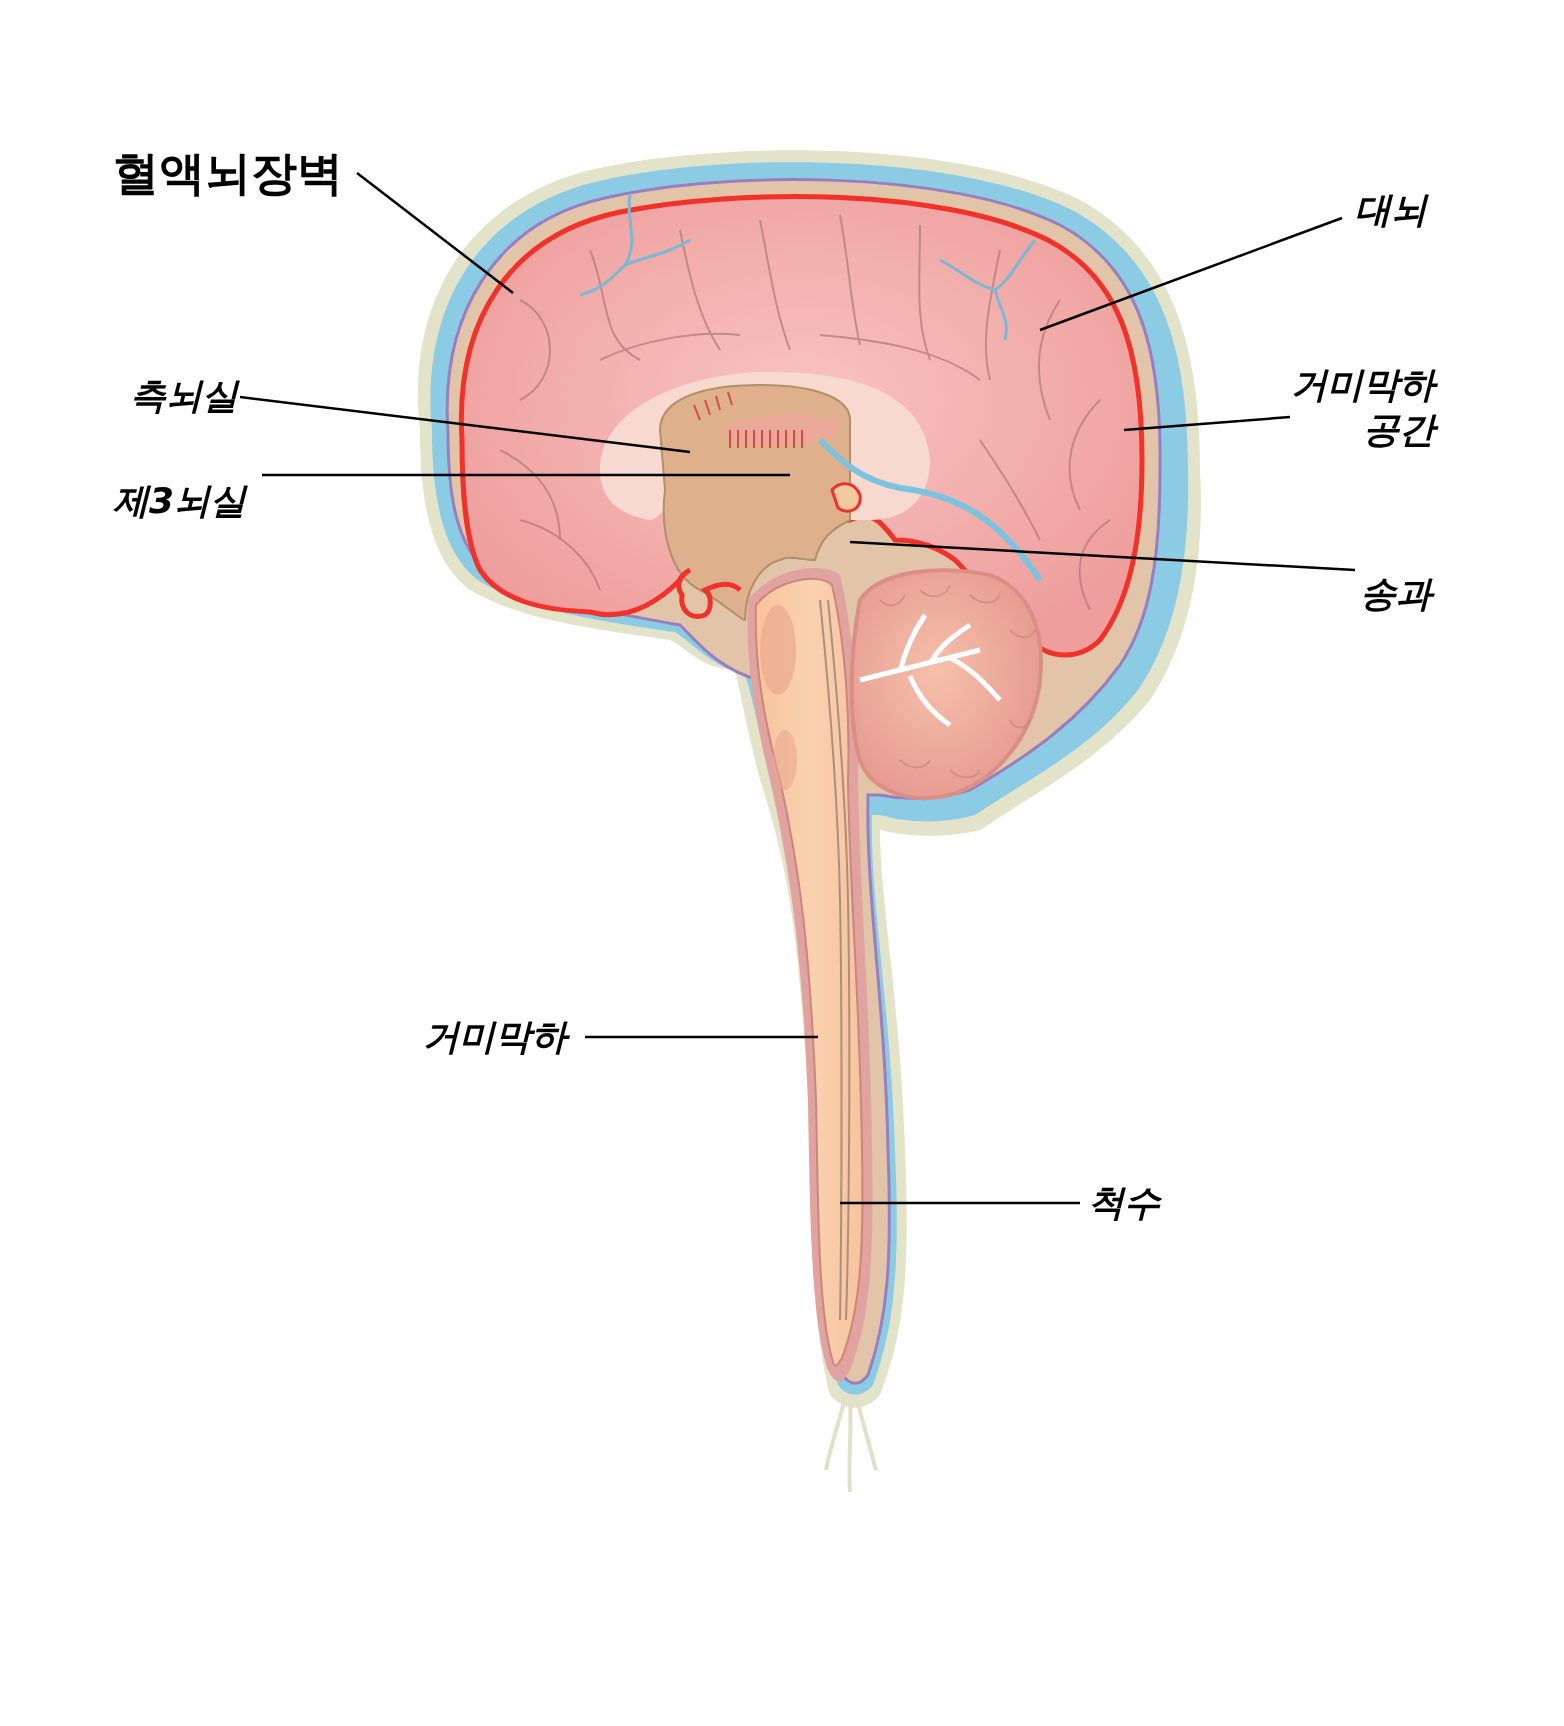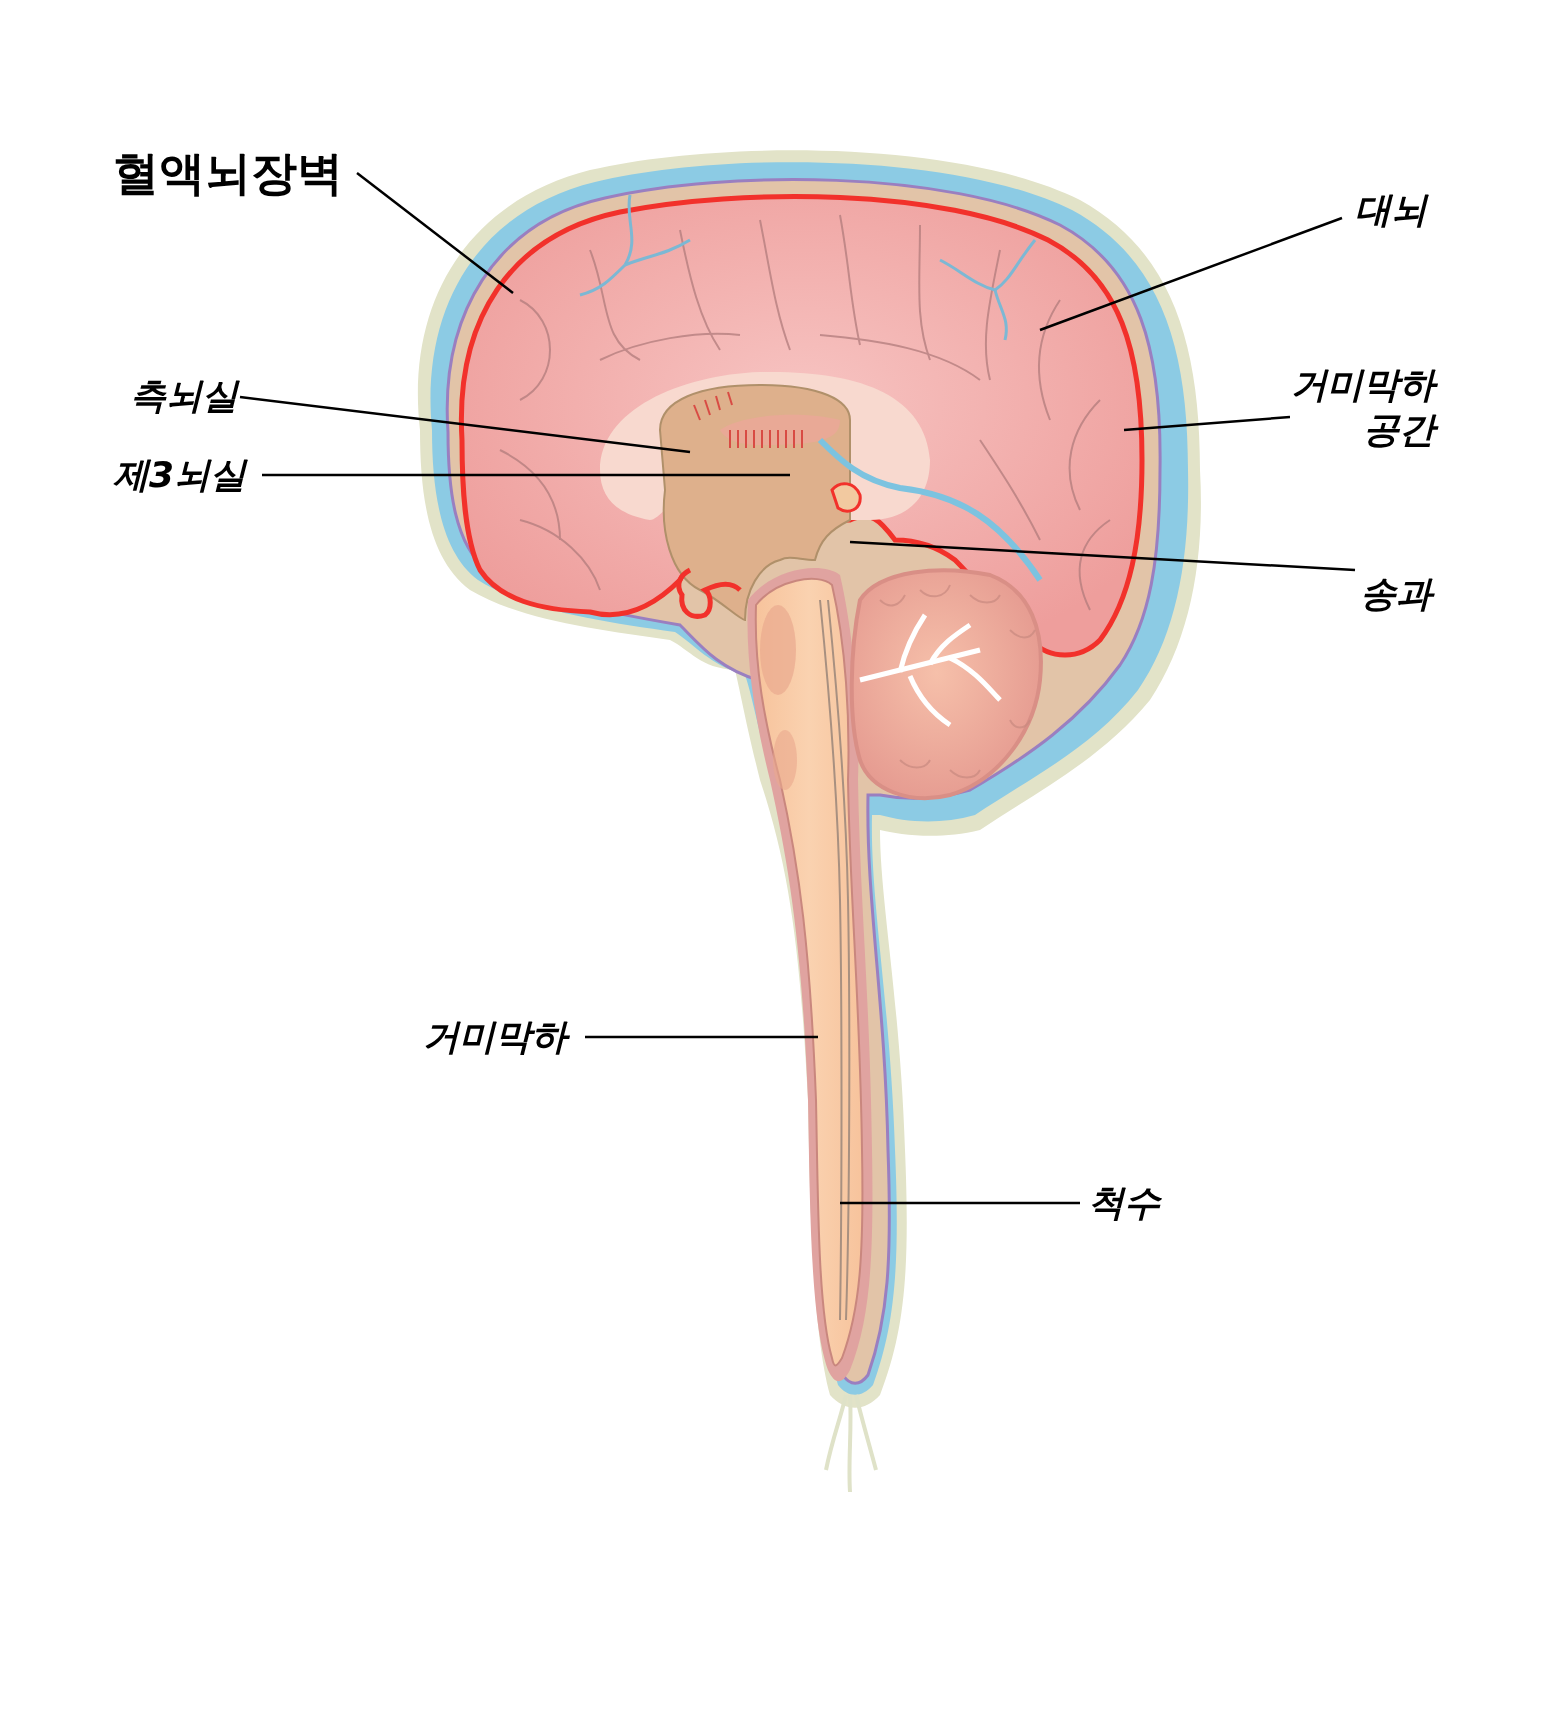--- a/index.html
+++ b/index.html
@@ -149,18 +149,18 @@
     </g>
   </svg>
 
   <div class="lbl big" style="left:113px;top:150px">혈액뇌장벽</div>
   <div class="lbl mid" style="left:1355px;top:192px">대뇌</div>
   <div class="lbl mid two" style="left:1275px;top:362px;width:160px">
     <div>거미막하</div>
     <div>공간</div>
   </div>
   <div class="lbl mid" style="left:130px;top:378px">측뇌실</div>
-  <div class="lbl mid" style="left:113px;top:457px">제3뇌실</div>
+  <div class="lbl mid" style="left:113px;top:483px">제3뇌실</div>
   <div class="lbl mid" style="left:1360px;top:576px">송과</div>
   <div class="lbl mid" style="left:423px;top:1019px">거미막하</div>
   <div class="lbl mid" style="left:1088px;top:1185px">척수</div>
 
 </div>
 
 </body></html>

